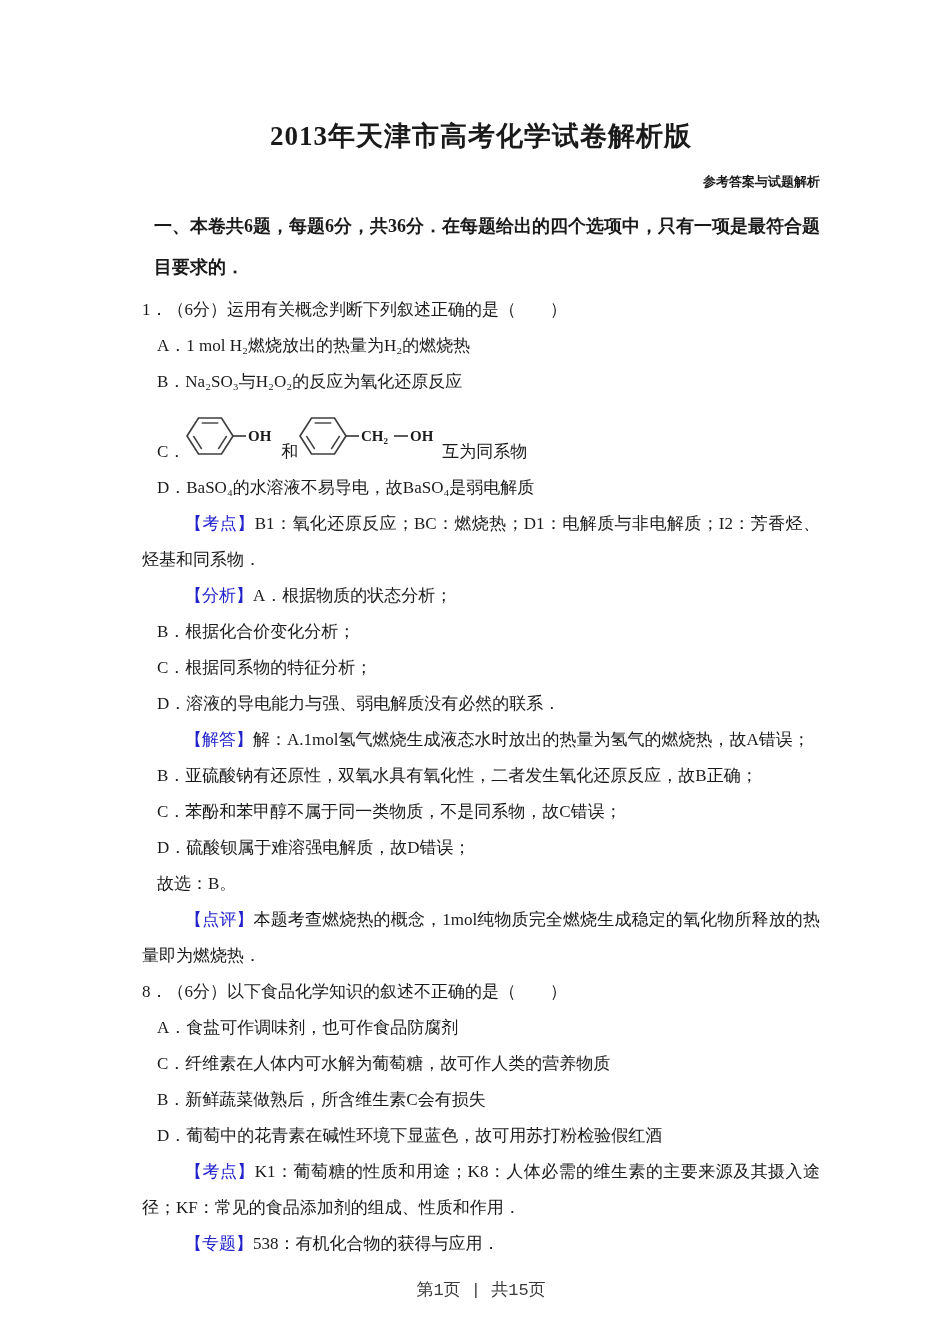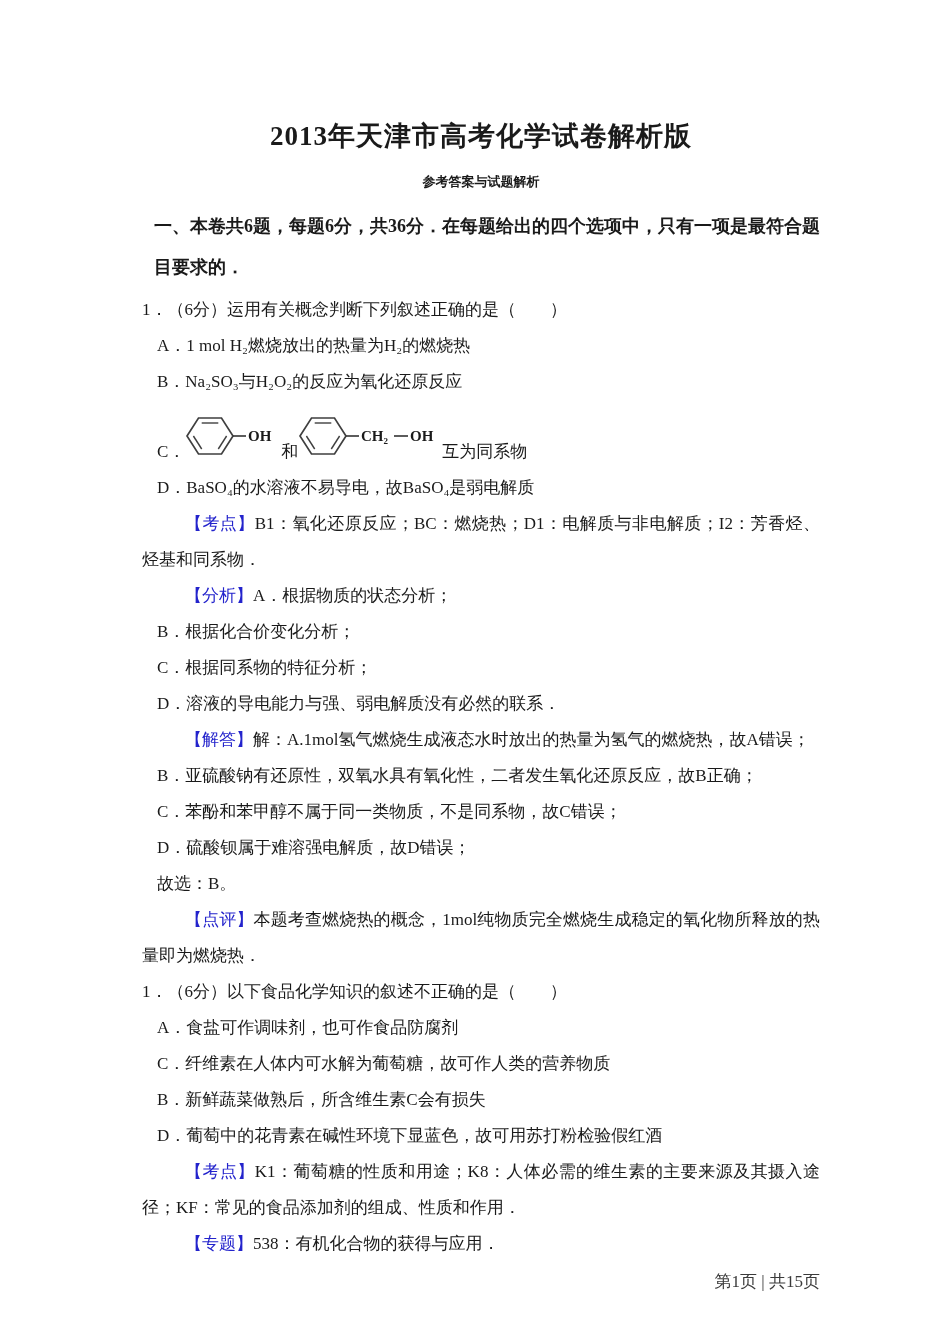--- a/index.html
+++ b/index.html
@@ -22,21 +22,21 @@
     font-size:27px;
     font-weight:bold;
     text-align:center;
     line-height:48px;
     letter-spacing:1px;
   }
   .subtitle{
     margin-top:12px;
     font-size:13px;
     font-weight:bold;
-    text-align:center;
+    text-align:right;
     line-height:20px;
   }
   .section-header{
     margin:14px 0 4px 12px;
     font-size:18px;
     font-weight:bold;
     line-height:41px;
     text-align:justify;
   }
   p.line, p.stem{
@@ -68,23 +68,23 @@
   .chem-svg .ring{ stroke-width:1.7; }
   .chem-svg .dbl{ stroke-width:1.4; }
   .chem-svg .bond{ stroke-width:1.7; }
   .chem-svg text{
     font-family:"Liberation Serif","DejaVu Serif",serif;
     font-size:15px;
     font-weight:bold;
     fill:#1a1a1a;
   }
   .footer{
-    margin-top:8px;
-    text-align:right;
-    font-family:Liberation Serif, serif;
+    margin-top:16px;
+    text-align:center;
+    font-family:Liberation Mono, monospace;
     font-size:17px;
     color:#3a3a3a;
   }
 </style>
 </head>
 <body>
 
 <div class="page">
   <div class="content">
 
@@ -134,21 +134,21 @@
     <p class="line indent">D．溶液的导电能力与强、弱电解质没有必然的联系．</p>
 
     <p class="line hang"><span class="tag">【解答】</span><span>解：A.1mol氢气燃烧生成液态水时放出的热量为氢气的燃烧热，故A错误；</span></p>
     <p class="line indent">B．亚硫酸钠有还原性，双氧水具有氧化性，二者发生氧化还原反应，故B正确；</p>
     <p class="line indent">C．苯酚和苯甲醇不属于同一类物质，不是同系物，故C错误；</p>
     <p class="line indent">D．硫酸钡属于难溶强电解质，故D错误；</p>
     <p class="line indent">故选：B。</p>
 
     <p class="line hang"><span class="tag">【点评】</span><span>本题考查燃烧热的概念，1mol纯物质完全燃烧生成稳定的氧化物所释放的热量即为燃烧热．</span></p>
 
-    <p class="stem">1．（6分）以下食品化学知识的叙述不正确的是（　　）</p>
+    <p class="stem">8．（6分）以下食品化学知识的叙述不正确的是（　　）</p>
     <p class="line indent">A．食盐可作调味剂，也可作食品防腐剂</p>
     <p class="line indent">C．纤维素在人体内可水解为葡萄糖，故可作人类的营养物质</p>
     <p class="line indent">B．新鲜蔬菜做熟后，所含维生素C会有损失</p>
     <p class="line indent">D．葡萄中的花青素在碱性环境下显蓝色，故可用苏打粉检验假红酒</p>
 
     <p class="line hang"><span class="tag">【考点】</span><span>K1：葡萄糖的性质和用途；K8：人体必需的维生素的主要来源及其摄入途径；KF：常见的食品添加剂的组成、性质和作用．</span></p>
 
     <p class="line hang"><span class="tag">【专题】</span><span>538：有机化合物的获得与应用．</span></p>
 
     <div class="footer"><span>第1页 | 共15页</span></div>

